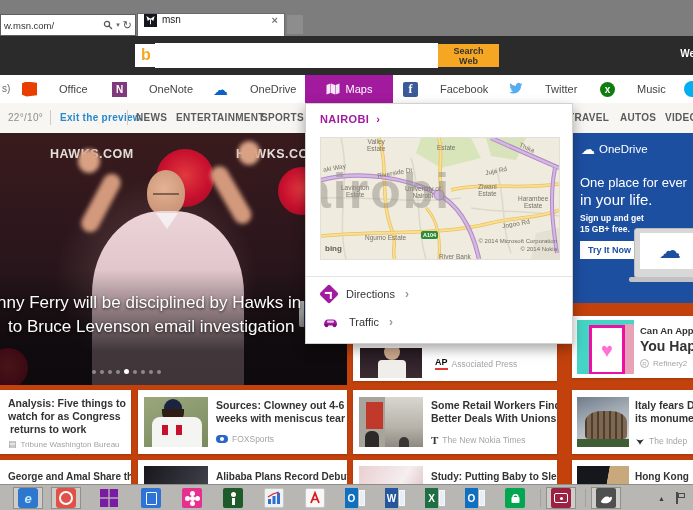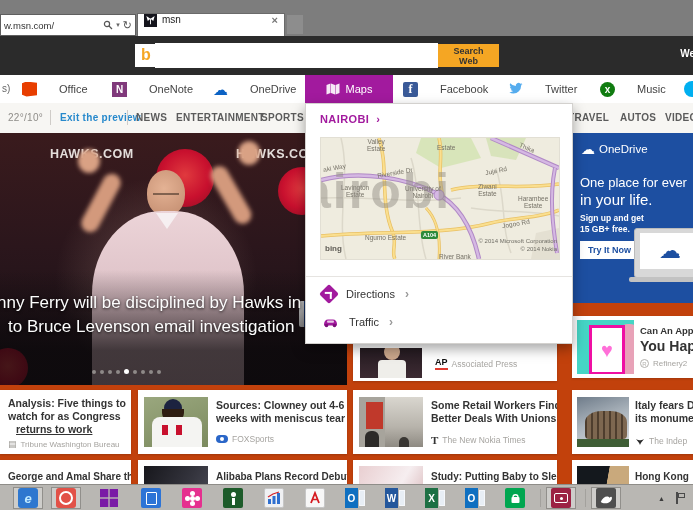--- a/index.html
+++ b/index.html
@@ -305,21 +305,21 @@
     <div class="t" style="left:68px;top:21px;font-size:14px;">You Happie</div>
     <div class="src" style="left:68px;top:43px;font-size:8px;">
       <span class="circR">R</span>
       <span>Refinery2</span>
     </div>
   </div>
 
   <div class="card" style="left:0;top:390px;width:131px;height:64px;">
     <div class="t" style="left:8px;top:20px;">watch for as Congress</div>
     <div class="t" style="left:8px;top:7px;">Analysis: Five things to</div>
-    <div class="t" style="left:16px;top:33px;text-decoration:underline;">returns to work</div>
+    <div class="t" style="left:10px;top:33px;">returns to work</div>
     <div class="src" style="left:8px;top:49px;font-size:8px;">
       <span class="bicon">▤</span>
       <span>Tribune Washington Bureau</span>
     </div>
   </div>
   <div class="card" style="left:138px;top:390px;width:209px;height:64px;">
     <div class="thumb th-clowney" style="left:6px;top:7px;width:64px;height:50px;">
       <div class="helm"></div>
         <div class="hair"></div>
         <div class="jersey"></div>

